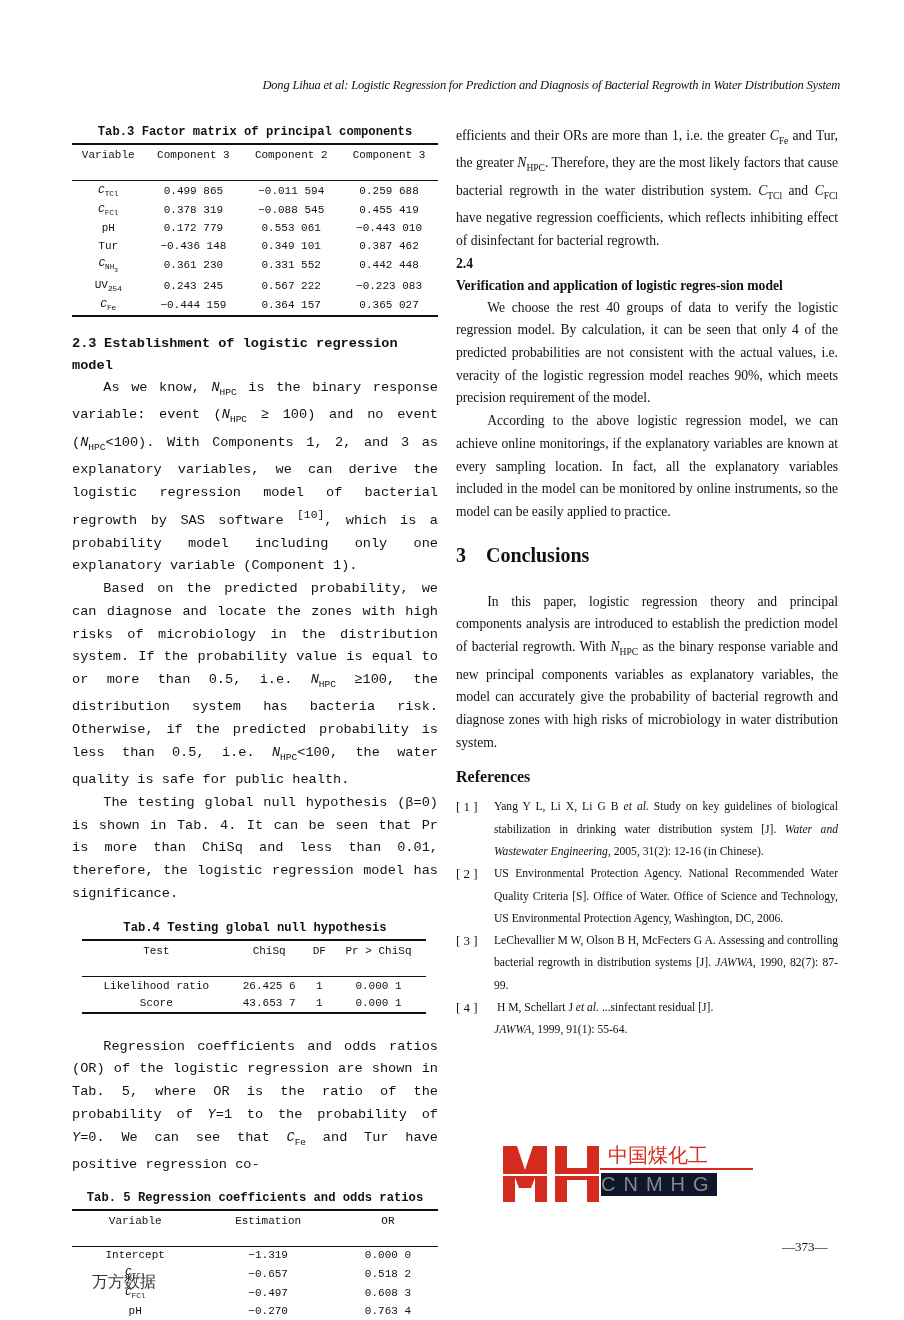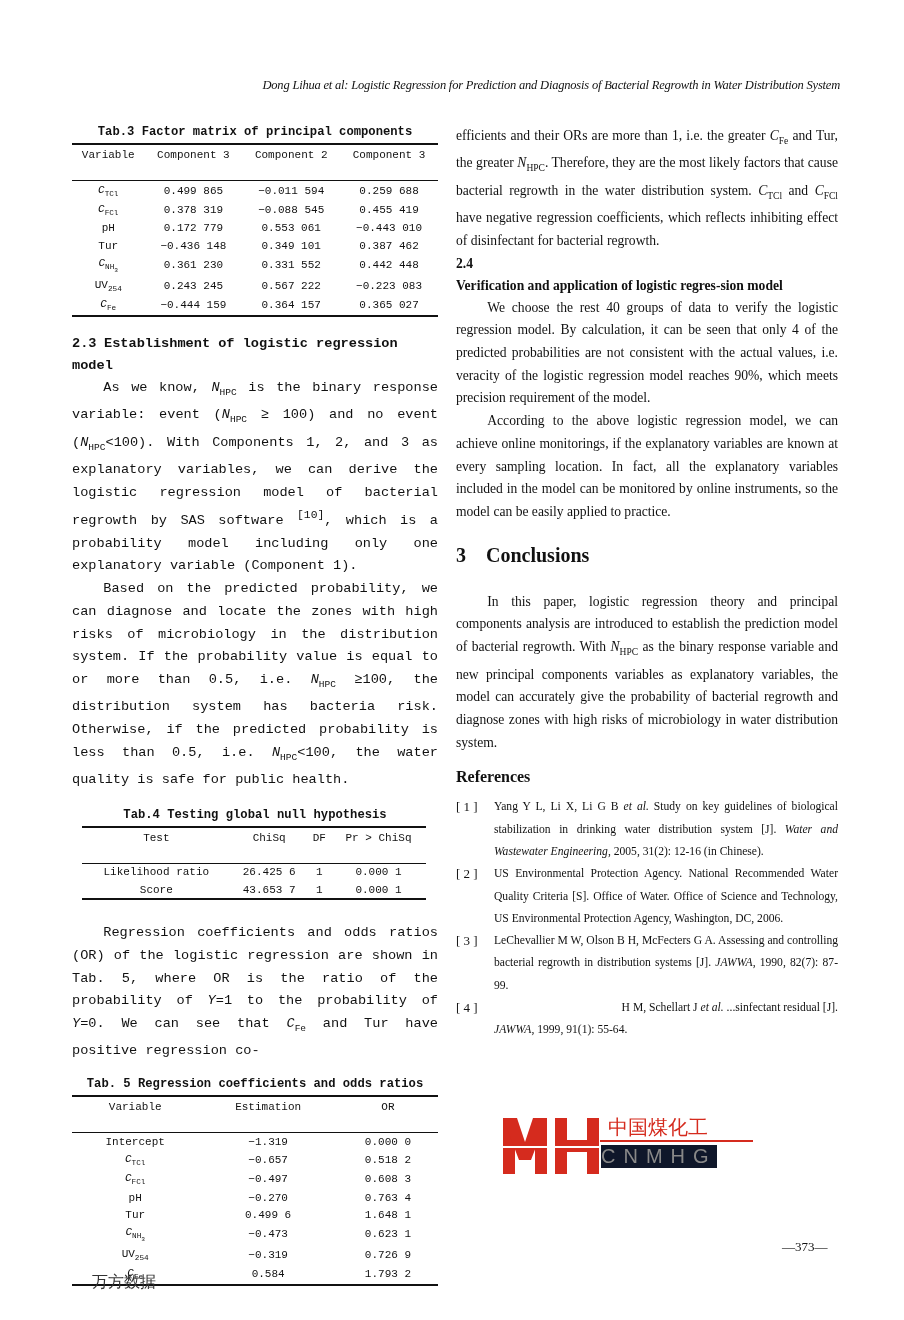--- a/index.html
+++ b/index.html
@@ -20,21 +20,21 @@
   table.t { width: 100%; border-collapse: collapse; font-size: 11px; }
   table.t th { font-weight: normal; padding: 4px 2px 19px; border-top: 2px solid #111; border-bottom: 1px solid #111; }
   table.t td { text-align: center; padding: 2.6px 2px; }
   table.t tr:last-child td { border-bottom: 2px solid #111; }
   sub { font-size: 70%; }
   .ref { display: flex; font-size: 11.6px; line-height: 22.3px; margin: 0; }
   .ref .rn { width: 38px; flex: none; font-size: 13px; }
   .ref .rt { flex: 1; text-align: justify; }
   .page-num { position: absolute; left: 782px; top: 1239px; font-size: 13px; }
   .wf { position: absolute; left: 92px; top: 1272px; font-family: "DejaVu Sans", sans-serif; font-size: 16px; color: #333; }
-  .logo { position: absolute; left: 503px; top: 1116px; width: 345px; height: 60px; }
+  .logo { position: absolute; left: 503px; top: 1144px; width: 345px; height: 60px; }
   .logo-cn { position: absolute; left: 103px; top: -2px; font-family: "DejaVu Sans", sans-serif; font-size: 20px; color: #d52b1e; background: #fff; padding: 0 2px; }
   .logo-line { position: absolute; left: 97px; top: 24px; width: 153px; height: 2px; background: #d52b1e; }
   .logo-en { position: absolute; left: 98px; top: 29px; font-family: Liberation Sans, sans-serif; font-size: 20px; letter-spacing: 8px; color: #888; background: #0f172a; }
 </style>
 </head>
 <body>
 
 <div class="running-head">Dong Lihua  et al: Logistic Regression for Prediction and Diagnosis of Bacterial Regrowth in Water Distribution System</div>
 
 <div class="col col-left">
@@ -92,20 +92,21 @@
           <td>0.364 157</td>
           <td>0.365 027</td>
         </tr>
       </tbody>
   </table>
 
   <div style="height:16px"></div>
   <p class="sec"><span class="num">2.3</span><span>Establishment of logistic regression model</span></p>
   <p class="p indent"><span>As we know, </span><i>N</i><sub>HPC</sub><span> is the binary response variable: event (</span><i>N</i><sub>HPC</sub><span> ≥ 100) and no event (</span><i>N</i><sub>HPC</sub><span>&lt;100). With Components 1, 2, and 3 as explanatory variables, we can derive the logistic regression model of bacterial regrowth by SAS software </span><sup>[10]</sup><span>, which is a probability model including only one explanatory variable (Component 1).</span></p>
   <p class="p indent"><span>Based on the predicted probability, we can diagnose and locate the zones with high risks of microbiology in the distribution system. If the probability value is equal to or more than 0.5, i.e. </span><i>N</i><sub>HPC</sub><span> ≥100, the distribution system has bacteria risk. Otherwise, if the predicted probability is less than 0.5, i.e. </span><i>N</i><sub>HPC</sub><span>&lt;100, the water quality is safe for public health.</span></p>
+  <p class="p indent">The testing global null hypothesis (β=0) is shown in Tab. 4. It can be seen that Pr is more than ChiSq and less than 0.01, therefore, the logistic regression model has significance.</p>
 
   <div style="height:16px"></div>
   <p class="cap">Tab.4   Testing global null hypothesis</p>
   <table class="t" style="width:344px;margin-left:10px">
     <thead>
       <tr>
         <th>Test</th>
         <th>ChiSq</th>
         <th>DF</th>
         <th>Pr &gt; ChiSq</th>
@@ -211,21 +212,21 @@
       <p class="ref">
         <span class="rn">[ 2 ]</span>
         <span class="rt"><span>US Environmental Protection Agency. National Recommended Water Quality Criteria [S]. Office of Water. Office of Science and Technology, US Environmental Protection Agency, Washington, DC, 2006.</span><i></i><span></span><i></i><span></span></span>
       </p>
       <p class="ref">
         <span class="rn">[ 3 ]</span>
         <span class="rt"><span>LeChevallier M W, Olson B H, McFecters G A. Assessing and controlling bacterial regrowth in distribution systems [J]. </span><i>JAWWA</i><span>, 1990, 82(7): 87-99.</span><i></i><span></span></span>
       </p>
       <p class="ref">
         <span class="rn">[ 4 ]</span>
-        <span class="rt" style="text-align: right;"><span>&nbsp;</span><i></i><span>H M, Schellart J </span><i>et al.</i><span> ...sinfectant residual [J].</span></span>
+        <span class="rt" style="text-align: left;"><span>&nbsp;</span><i></i><span>H M, Schellart J </span><i>et al.</i><span> ...sinfectant residual [J].</span></span>
       </p>
     </div>
   <p class="ref">
       <span class="rn"></span>
       <span class="rt"><i>JAWWA</i><span>, 1999, 91(1): 55-64.</span></span>
     </p>
 </div>
 
 <div class="logo">
   <svg width="100" height="60" viewBox="0 0 100 60" style="position:absolute;left:0;top:0">

